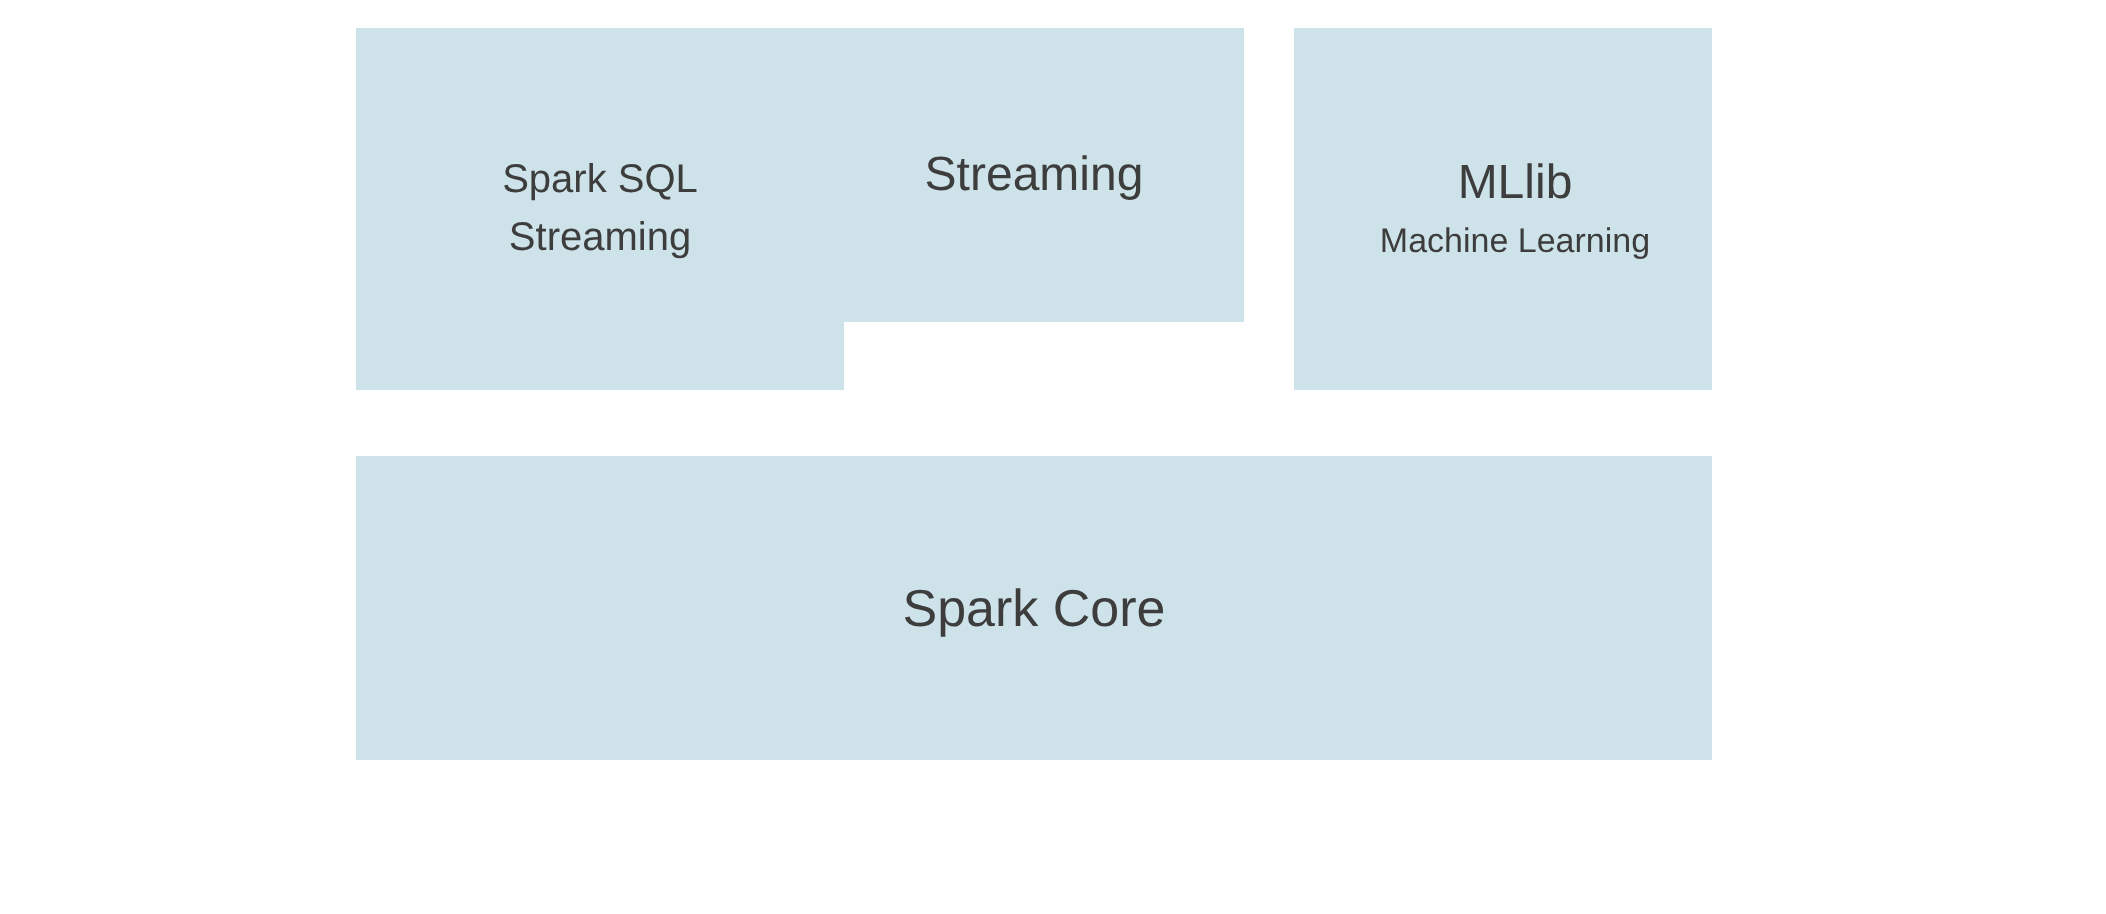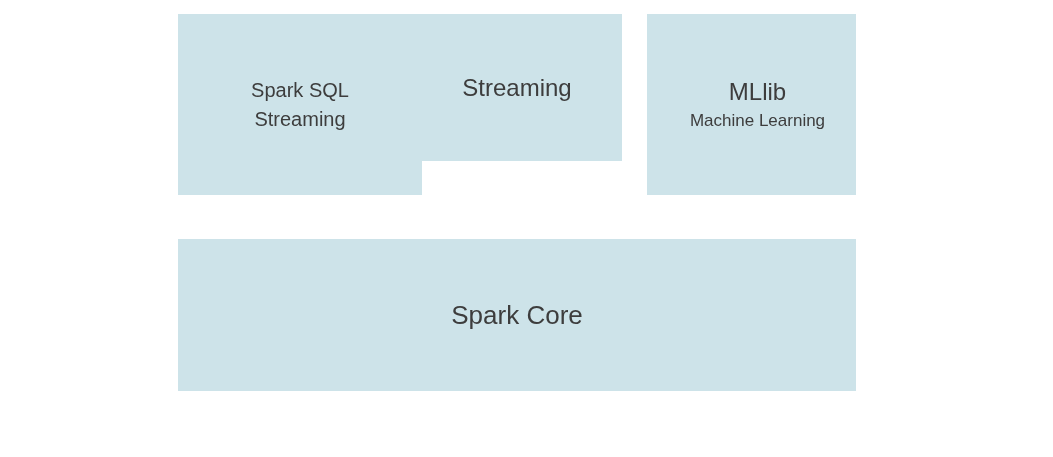--- a/index.html
+++ b/index.html
@@ -45,21 +45,21 @@
     left: 647px;
     top: 14px;
     width: 209px;
     height: 181px;
     font-size: 24px;
     line-height: 1.2;
     padding-left: 12px;
   }
   .box-core {
     left: 178px;
-    top: 239px;
+    top: 228px;
     width: 678px;
     height: 152px;
     font-size: 26px;
   }
   .subtitle {
     font-size: 17px;
     margin-top: 4px;
   }
 </style>
 </head>

